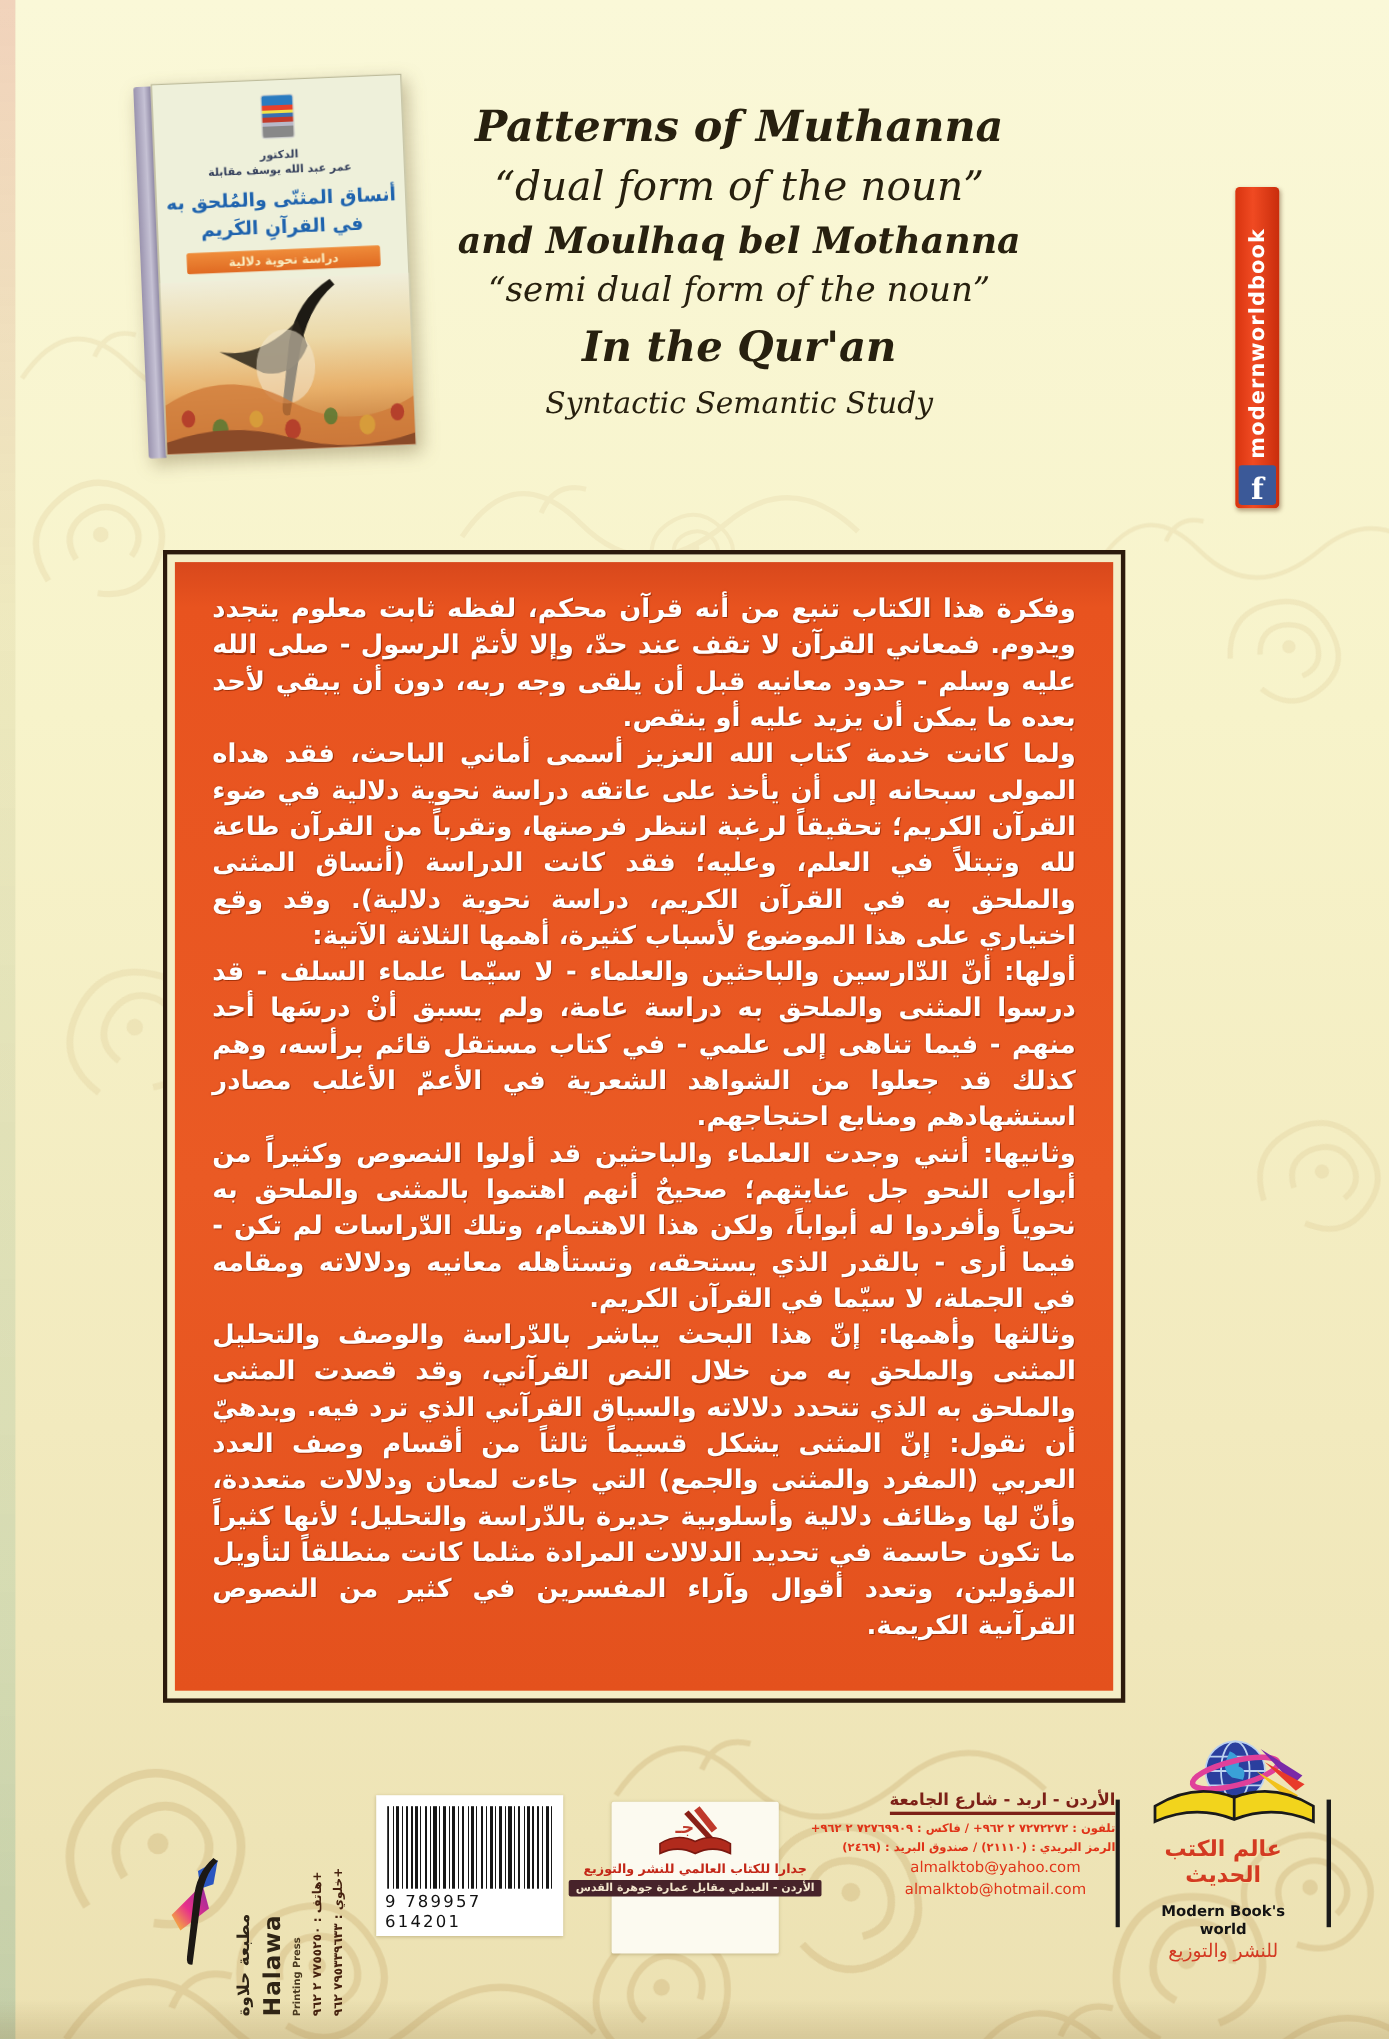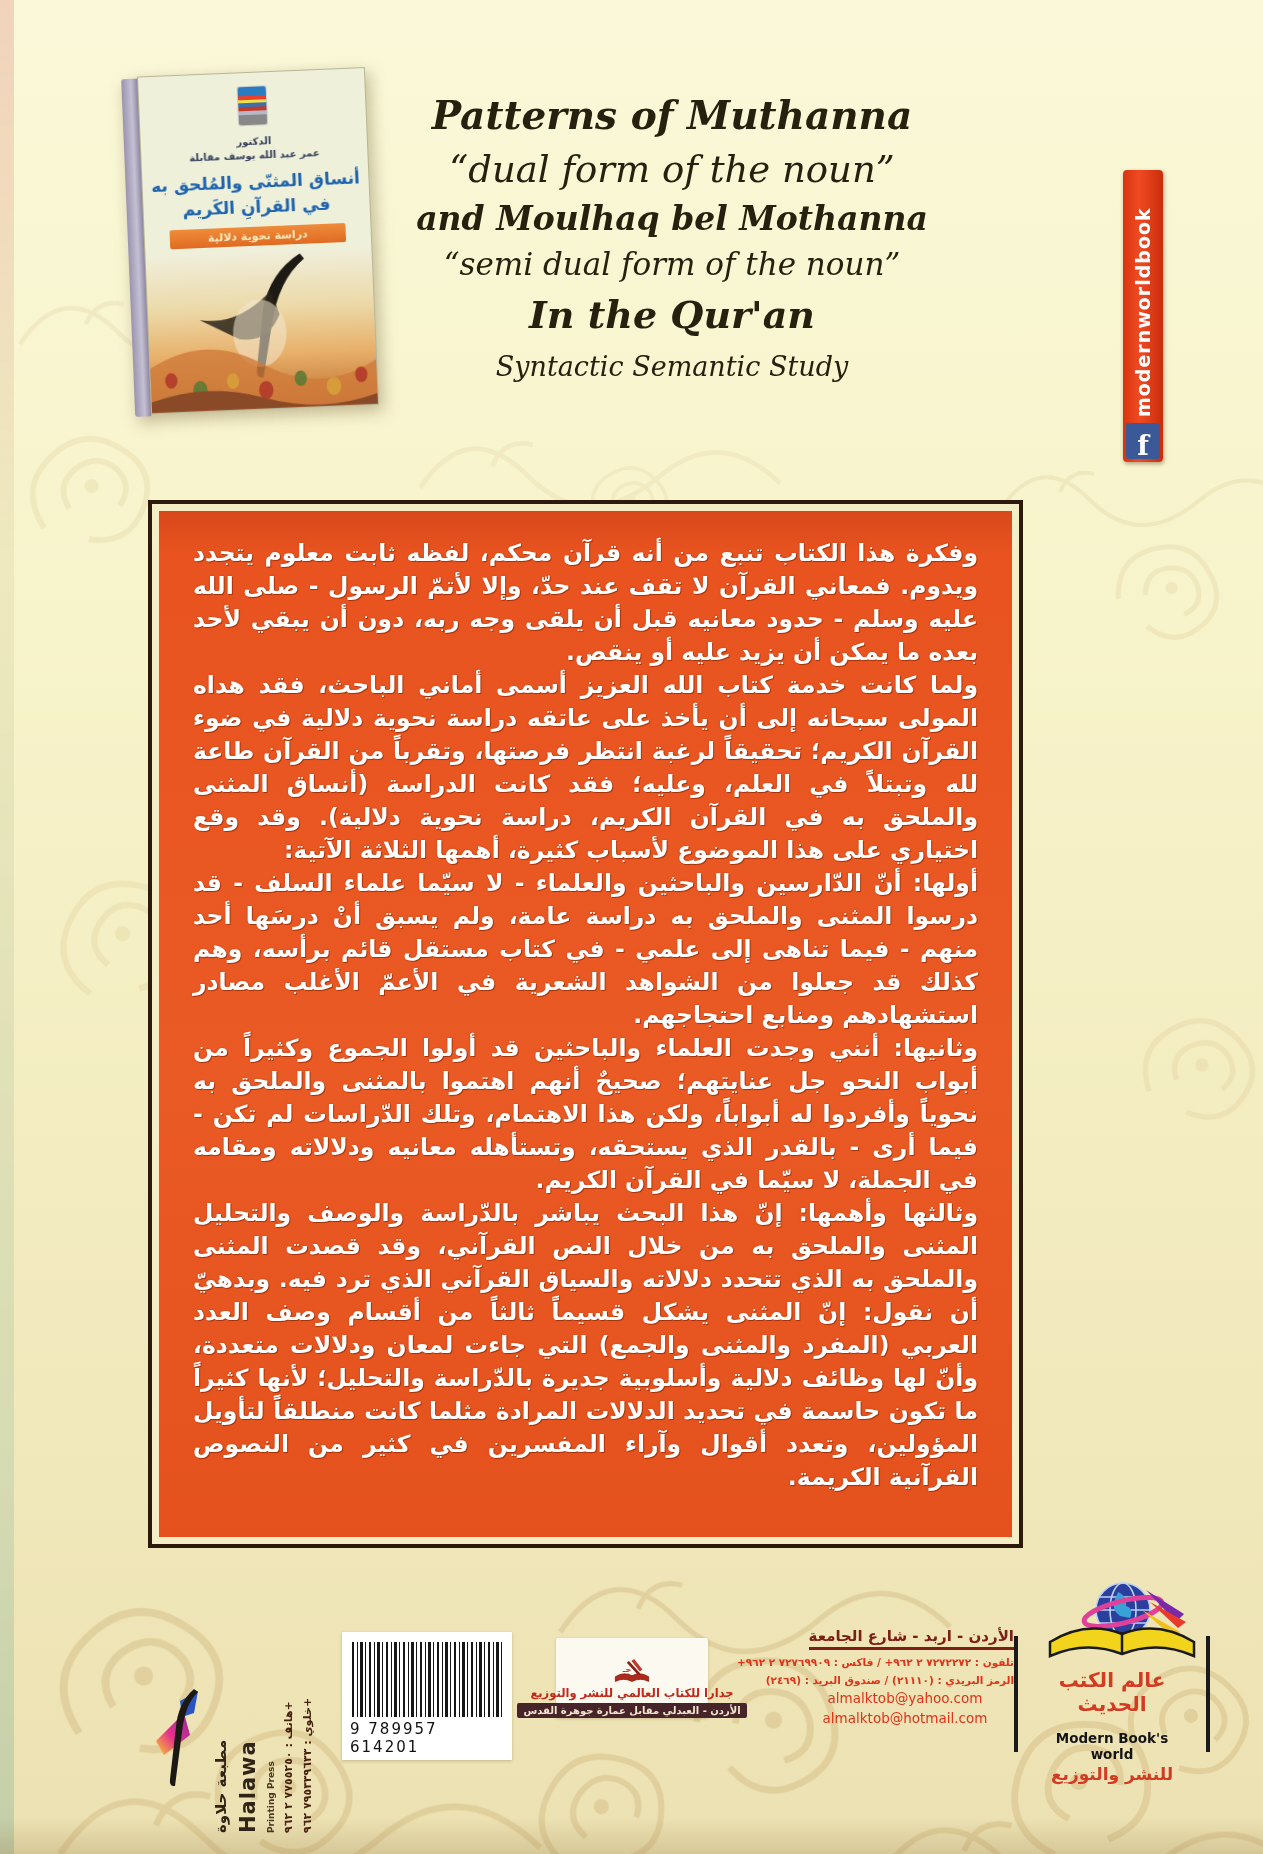--- a/index.html
+++ b/index.html
@@ -69,41 +69,41 @@
   .halawa .ensub{font-size:9px;font-weight:bold;color:#4a3a20;height:170px;}
   .halawa .tel{font-size:11px;font-weight:bold;color:#46220f;height:205px;}
 
   .barcode{position:absolute;left:342px;top:1632px;width:170px;height:128px;z-index:3;
     background:#fff;box-shadow:0 1px 3px rgba(100,80,30,.3);padding:10px 8px 4px 8px;box-sizing:border-box;
     display:flex;flex-direction:column;align-items:center;}
   .bars{width:150px;height:86px;
     background:repeating-linear-gradient(90deg,#161616 0 2px,#fff 2px 5px,#161616 5px 6px,#fff 6px 8px,#161616 8px 11px,#fff 11px 13px,#161616 13px 14px,#fff 14px 17px);}
   .barcode .num{margin-top:3px;font-size:15px;letter-spacing:2px;color:#111;font-family:"DejaVu Sans",sans-serif;}
 
-  .jadara{position:absolute;left:556px;top:1638px;width:152px;height:80px;z-index:3;
+  .jadara{position:absolute;left:556px;top:1638px;width:152px;height:138px;z-index:3;
     background:#fcfaf0;border-radius:2px;box-shadow:0 1px 3px rgba(100,80,30,.25);
-    display:flex;flex-direction:column;align-items:center;padding-top:20px;box-sizing:border-box;}
+    display:flex;flex-direction:column;align-items:center;padding-top:2px;box-sizing:border-box;}
   .jadara .name{color:#c32718;font-weight:bold;font-size:11.5px;direction:rtl;margin-top:2px;white-space:nowrap;}
   .jadara .addr{margin-top:3px;background:#47232a;color:#f3e6cd;font-size:10px;font-weight:bold;
     padding:2px 6px;border-radius:2px;direction:rtl;white-space:nowrap;}
 
   .contact{position:absolute;left:796px;top:1626px;width:218px;z-index:3;direction:rtl;text-align:right;}
   .contact .city{color:#7c2017;font-weight:bold;font-size:15px;border-bottom:3px solid #7c2017;
     display:inline-block;padding-bottom:2px;}
   .contact .line{color:#e03318;font-size:10.5px;font-weight:bold;margin-top:6px;white-space:nowrap;}
   .contact .mail{color:#e03318;font-size:13.5px;font-weight:normal;margin-top:4px;direction:ltr;text-align:center;}
 
   .mbw{position:absolute;left:1014px;top:1580px;width:196px;z-index:3;text-align:center;}
   .mbw .frame{position:relative;padding:0 24px;}
   .mbw .bar{position:absolute;top:56px;width:4px;height:116px;background:#1a1a1a;}
   .mbw .bar.l{left:0;} .mbw .bar.r{right:0;}
   .mbw .callig{color:#d33a22;font-weight:bold;font-size:20px;direction:rtl;
     text-shadow:1px 1px 0 #f7e7b0;letter-spacing:-1px;margin-top:-4px;}
   .mbw .en{color:#141414;font-weight:bold;font-size:13.5px;margin-top:14px;}
-  .mbw .arsub{color:#d33a22;font-weight:bold;font-size:17px;direction:rtl;margin-top:2px;letter-spacing:2px;}
+  .mbw .arsub{color:#d33a22;font-weight:normal;font-size:17px;direction:rtl;margin-top:2px;letter-spacing:2px;}
 </style>
 </head>
 <body>
 
 <div id="page">
 
   <svg id="pattern" width="1263" height="1854" viewBox="0 0 1263 1854">
     <defs>
       <g id="curl" fill="none" stroke="#c8a96e" stroke-width="4">
         <path d="M10,70 q-18,-28 4,-50 q24,-24 52,-6 q26,16 14,44 q-10,24 -38,20"></path>
@@ -189,21 +189,21 @@
   <div class="fb-banner">
     <div class="vtext">modernworldbook</div>
     <div class="fb-f">f</div>
   </div>
 
   <div class="blurb-box">
     <div class="blurb-inner">
       <p>وفكرة هذا الكتاب تنبع من أنه قرآن محكم، لفظه ثابت معلوم يتجدد ويدوم. فمعاني القرآن لا تقف عند حدّ، وإلا لأتمّ الرسول - صلى الله عليه وسلم - حدود معانيه قبل أن يلقى وجه ربه، دون أن يبقي لأحد بعده ما يمكن أن يزيد عليه أو ينقص.</p>
       <p>ولما كانت خدمة كتاب الله العزيز أسمى أماني الباحث، فقد هداه المولى سبحانه إلى أن يأخذ على عاتقه دراسة نحوية دلالية في ضوء القرآن الكريم؛ تحقيقاً لرغبة انتظر فرصتها، وتقرباً من القرآن طاعة لله وتبتلاً في العلم، وعليه؛ فقد كانت الدراسة (أنساق المثنى والملحق به في القرآن الكريم، دراسة نحوية دلالية). وقد وقع اختياري على هذا الموضوع لأسباب كثيرة، أهمها الثلاثة الآتية:</p>
       <p>أولها: أنّ الدّارسين والباحثين والعلماء - لا سيّما علماء السلف - قد درسوا المثنى والملحق به دراسة عامة، ولم يسبق أنْ درسَها أحد منهم - فيما تناهى إلى علمي - في كتاب مستقل قائم برأسه، وهم كذلك قد جعلوا من الشواهد الشعرية في الأعمّ الأغلب مصادر استشهادهم ومنابع احتجاجهم.</p>
-      <p>وثانيها: أنني وجدت العلماء والباحثين قد أولوا الجموع وكثيراً من أبواب النحو جل عنايتهم؛ صحيحٌ أنهم اهتموا بالمثنى والملحق به نحوياً وأفردوا له أبواباً، ولكن هذا الاهتمام، وتلك الدّراسات لم تكن - فيما أرى - بالقدر الذي يستحقه، وتستأهله معانيه ودلالاته ومقامه في الجملة، لا سيّما في القرآن الكريم.</p>
+      <p>وثانيها: أنني وجدت العلماء والباحثين قد أولوا النصوص وكثيراً من أبواب النحو جل عنايتهم؛ صحيحٌ أنهم اهتموا بالمثنى والملحق به نحوياً وأفردوا له أبواباً، ولكن هذا الاهتمام، وتلك الدّراسات لم تكن - فيما أرى - بالقدر الذي يستحقه، وتستأهله معانيه ودلالاته ومقامه في الجملة، لا سيّما في القرآن الكريم.</p>
       <p>وثالثها وأهمها: إنّ هذا البحث يباشر بالدّراسة والوصف والتحليل المثنى والملحق به من خلال النص القرآني، وقد قصدت المثنى والملحق به الذي تتحدد دلالاته والسياق القرآني الذي ترد فيه. وبدهيّ أن نقول: إنّ المثنى يشكل قسيماً ثالثاً من أقسام وصف العدد العربي (المفرد والمثنى والجمع) التي جاءت لمعان ودلالات متعددة، وأنّ لها وظائف دلالية وأسلوبية جديرة بالدّراسة والتحليل؛ لأنها كثيراً ما تكون حاسمة في تحديد الدلالات المرادة مثلما كانت منطلقاً لتأويل المؤولين، وتعدد أقوال وآراء المفسرين في كثير من النصوص القرآنية الكريمة.</p>
     </div>
   </div>
 
   <div class="halawa">
     <svg width="56" height="110" viewBox="0 0 56 110" style="margin-bottom:40px;">
       <polygon points="6,58 34,30 40,52 14,72" fill="url(#hgrad)"></polygon>
       <defs>
         <linearGradient id="hgrad" x1="0" y1="1" x2="1" y2="0">
           <stop offset="0" stop-color="#f7d028"></stop>

